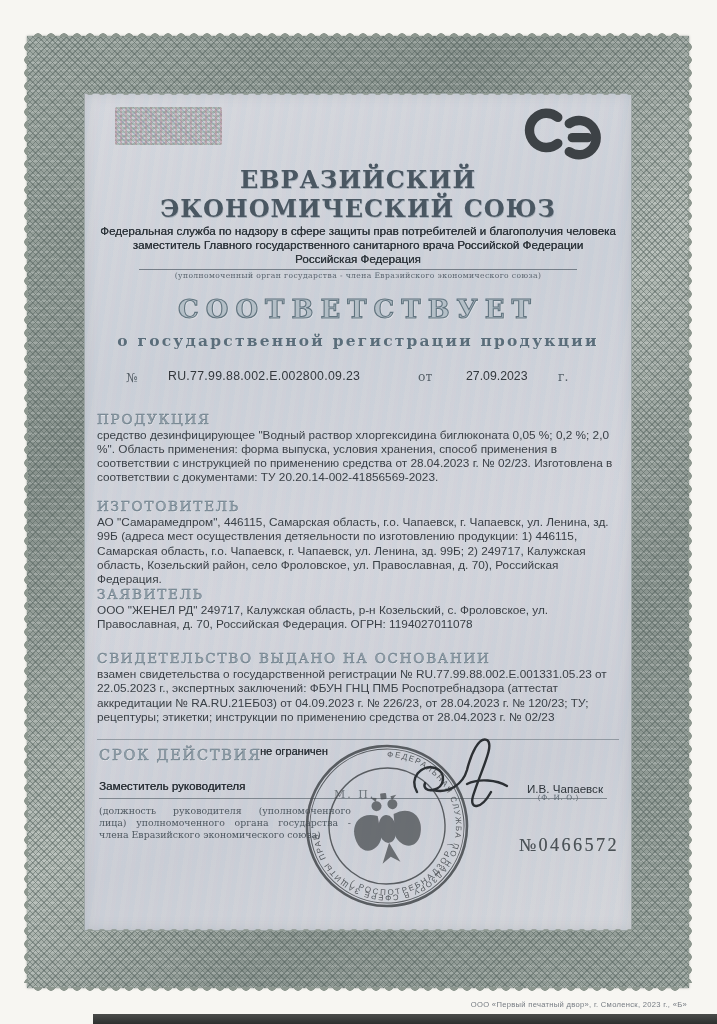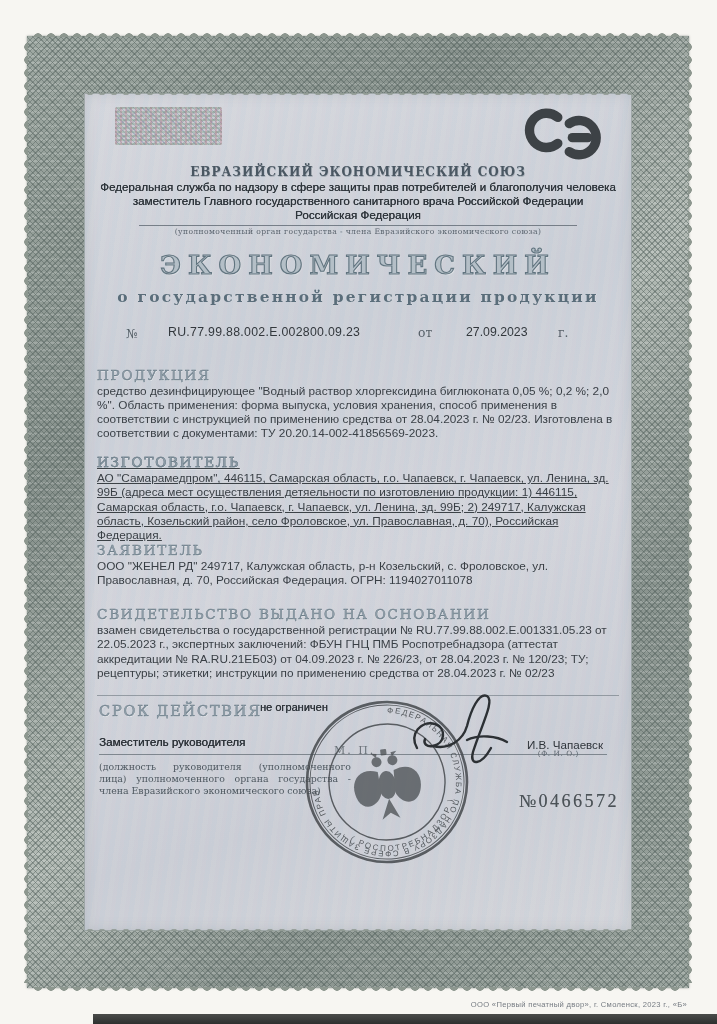--- a/index.html
+++ b/index.html
@@ -48,21 +48,21 @@
       repeating-linear-gradient(90deg, rgba(196,118,140,.30) 0 2px, transparent 2px 5px),
       repeating-linear-gradient(0deg, rgba(118,160,130,.32) 0 2px, transparent 2px 4px),
       repeating-linear-gradient(45deg, rgba(92,112,152,.28) 0 1px, transparent 1px 3px),
       repeating-linear-gradient(-38deg, rgba(120,120,120,.25) 0 2px, transparent 2px 6px),
       #c9ccd1;
   }
   .se-logo{margin-right:6px;}
   .org{text-align:center;margin-top:4px;}
   .org-union{
     font-family:"DejaVu Serif","Liberation Serif",serif;font-weight:bold;
-    font-size:12px;letter-spacing:1px;color:#4a5762;
+    font-size:24px;letter-spacing:1px;color:#4a5762;
     text-shadow:.5px .5px 0 rgba(92,110,122,.35);
   }
   .org-line{font-size:11.6px;line-height:1.14;color:#2e353b;text-shadow:.2px 0 0 currentColor;margin-top:1px;}
   .org-rule{width:438px;margin:3px auto 1px;border-top:1px solid rgba(70,82,92,.65);}
   .org-note{font-family:"DejaVu Serif",serif;font-size:7.6px;color:#5a646e;letter-spacing:.4px;}
   
   .cert-title{text-align:center;margin-top:14px;}
   .cert-h{
     font-family:"DejaVu Serif","Liberation Serif",serif;font-weight:bold;
     font-size:26px;letter-spacing:7px;color:#b4bfc7;
@@ -84,21 +84,21 @@
   .nr-g{left:461px;top:1px;}
   
   .sec-h{
     font-family:"DejaVu Serif","Liberation Serif",serif;
     font-size:13.5px;letter-spacing:1.8px;color:#93a1ac;
     -webkit-text-stroke:.5px #6e7f8a;
     text-shadow:.5px .5px .5px rgba(255,255,255,.5);
   }
   .sec-p{font-size:11.8px;line-height:1.2;color:#393f45;margin-top:1px;}
   .s-product{margin-top:24px;}
-  .s-manufacturer{margin-top:14px;text-decoration:underline;}
+  .s-manufacturer{margin-top:14px;}
   .s-applicant{margin-top:0px;}
   .s-conforms{margin-top:46px;}
   .s-basis{margin-top:19px;}
   
   .sign-area{position:relative;height:170px;margin-top:15px;border-top:1px solid rgba(88,99,108,.5);}
   .validity-h{position:absolute;left:2px;top:7px;font-size:14.5px;}
   .validity-v{position:absolute;left:163px;top:5px;font-size:11px;color:#2e343a;text-shadow:.2px 0 0 currentColor;}
   .post{position:absolute;left:2px;top:39px;font-size:11.6px;color:#2c3238;text-shadow:.25px 0 0 currentColor;}
   .sig-line{position:absolute;left:2px;right:12px;top:58px;border-bottom:1px solid rgba(100,110,118,.75);}
   .fio{position:absolute;right:16px;top:42px;font-size:11.6px;color:#2e343a;}
@@ -148,21 +148,21 @@
       <div class="org">
         <div class="org-union">ЕВРАЗИЙСКИЙ ЭКОНОМИЧЕСКИЙ СОЮЗ</div>
         <div class="org-line">Федеральная служба по надзору в сфере защиты прав потребителей и благополучия человека</div>
         <div class="org-line">заместитель Главного государственного санитарного врача Российской Федерации</div>
         <div class="org-line">Российская Федерация</div>
         <div class="org-rule"></div>
         <div class="org-note">(уполномоченный орган государства - члена Евразийского экономического союза)</div>
       </div>
 
       <div class="cert-title">
-        <div class="cert-h">ЭКОНОМИЧЕСКИЙ</div>
+        <div class="cert-h">СООТВЕТСТВУЕТ</div>
         <div class="cert-sub">о государственной регистрации продукции</div>
       </div>
 
       <div class="num-row">
         <span class="lab nr-no">№</span>
         <span class="nr-num">RU.77.99.88.002.E.002800.09.23</span>
         <span class="lab nr-ot">от</span>
         <span class="nr-date">27.09.2023</span>
         <span class="lab nr-g">г.</span>
       </div>

